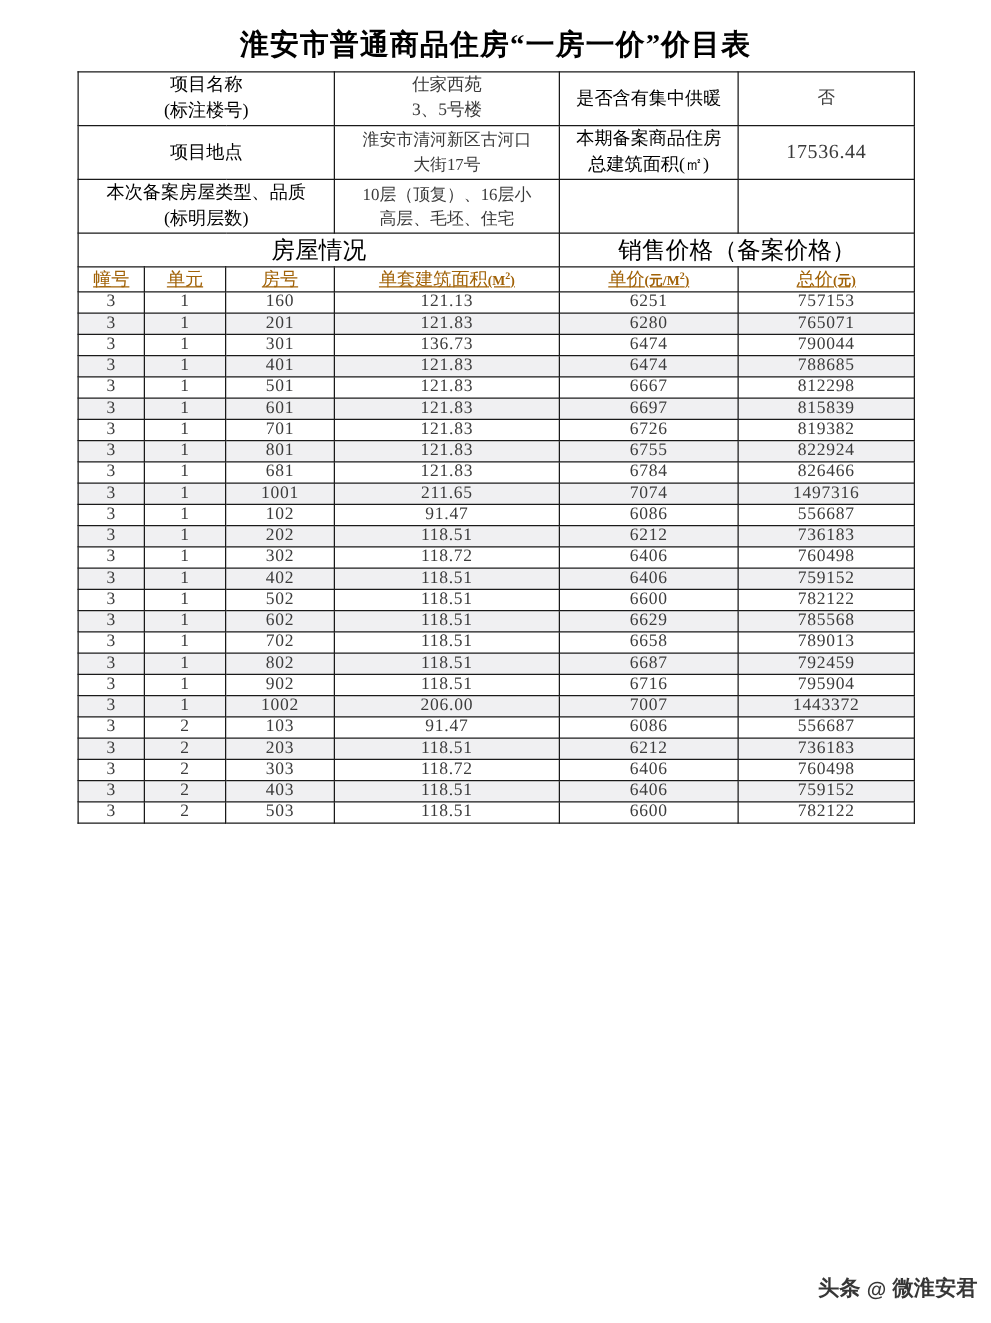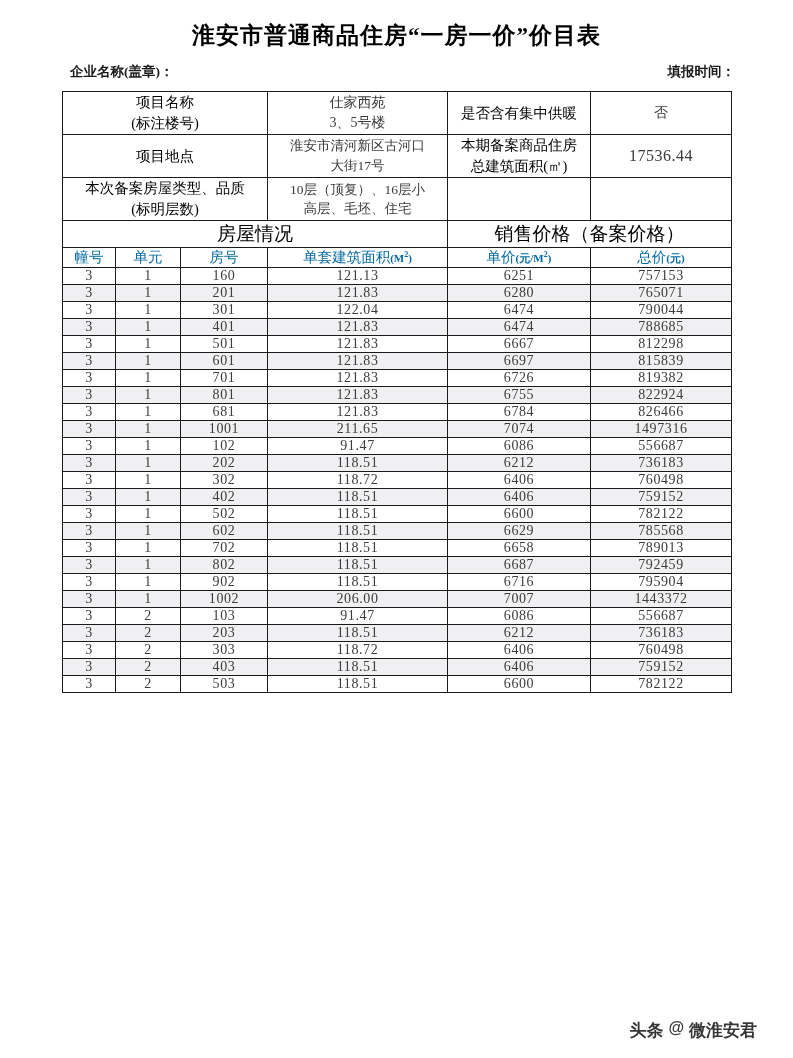--- a/index.html
+++ b/index.html
@@ -116,23 +116,24 @@
     font-weight: bold;
     padding: 7px 0;
     color: #000;
     background: #fff;
   }
   
   .col-head {
     font-size: 14.5px;
     font-weight: bold;
     padding: 6px 0;
-    color: #0369a1;
+    color: #a16207;
     background: #fff;
     white-space: nowrap;
+    text-decoration: underline;
   }
   .col-head .unit {
     font-size: 11px;
     font-weight: bold;
   }
   .col-head sup {
     font-size: 8px;
     vertical-align: super;
   }
 
@@ -158,24 +159,24 @@
   
   .footer {
     position: absolute;
     left: 0;
     right: 0;
     bottom: 10px;
     height: 40px;
   }
   .footer-brand {
     position: absolute;
-    right: 36px;
+    right: 11px;
     bottom: 6px;
     display: flex;
-    align-items: flex-start;
+    align-items: flex-end;
     gap: 5px;
     font-size: 17px;
     font-weight: bold;
     color: #1b1b1b;
     font-family: "Liberation Sans", sans-serif;
     opacity: 0.88;
   }
   .footer-brand .at {
     display: inline-block;
     font-size: 16px;
@@ -196,24 +197,20 @@
         <path d="M330 110 L400 110"></path>
         <path d="M350 160 L350 250"></path>
         <path d="M290 200 L430 200"></path>
         <path d="M60 120 L150 120"></path>
       </g>
     </svg>
   </div>
 
   <div class="title">淮安市普通商品住房“一房一价”价目表</div>
 
-  <div class="meta-row">
-    <span>企业名称(盖章)：</span>
-    <span>填报时间：</span>
-  </div>
 
   <div class="table-wrap">
     <table class="sheet">
       <colgroup>
         <col class="c0">
           <col class="c1">
           <col class="c2">
           <col class="c3">
           <col class="c4">
           <col class="c5">
@@ -287,21 +284,21 @@
             <td class="cell">1</td>
             <td class="cell">201</td>
             <td class="cell">121.83</td>
             <td class="cell">6280</td>
             <td class="cell">765071</td>
           </tr>
           <tr class="plain">
             <td class="cell">3</td>
             <td class="cell">1</td>
             <td class="cell">301</td>
-            <td class="cell">122.04</td>
+            <td class="cell">136.73</td>
             <td class="cell">6474</td>
             <td class="cell">790044</td>
           </tr>
           <tr class="alt">
             <td class="cell">3</td>
             <td class="cell">1</td>
             <td class="cell">401</td>
             <td class="cell">121.83</td>
             <td class="cell">6474</td>
             <td class="cell">788685</td>

